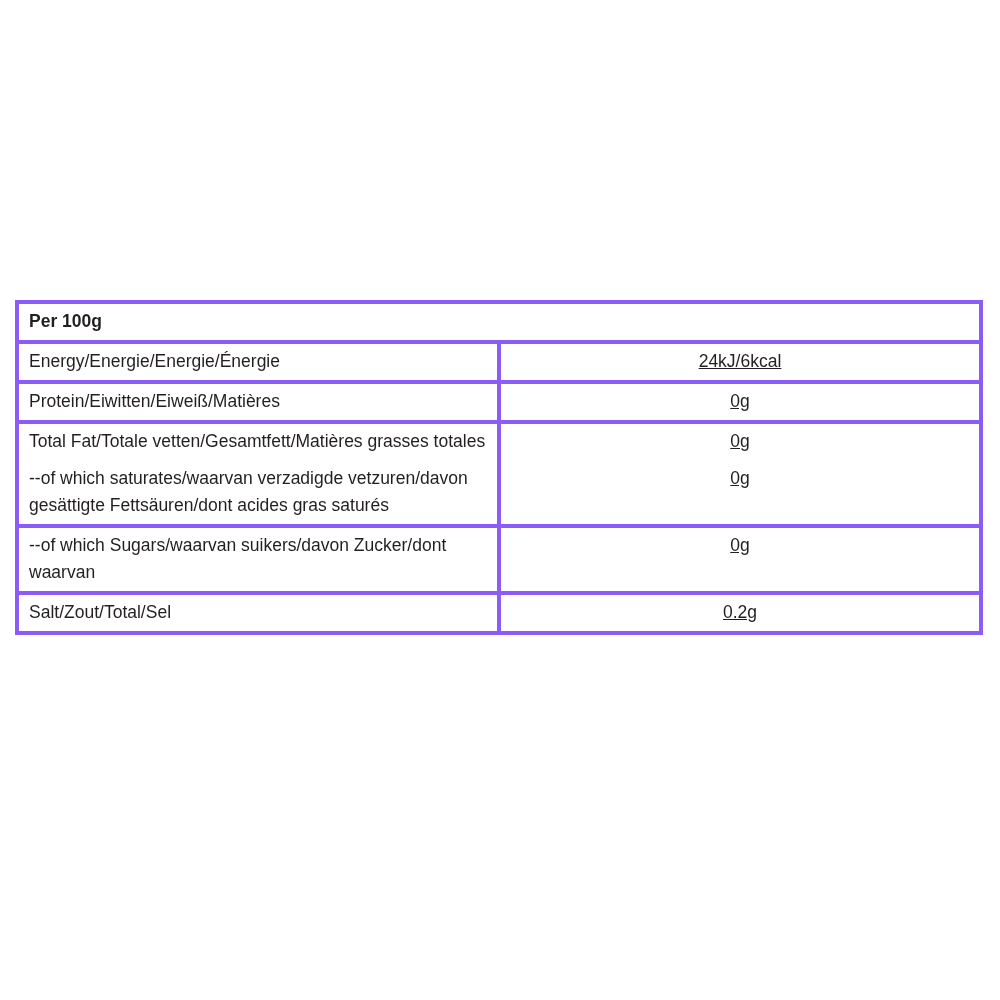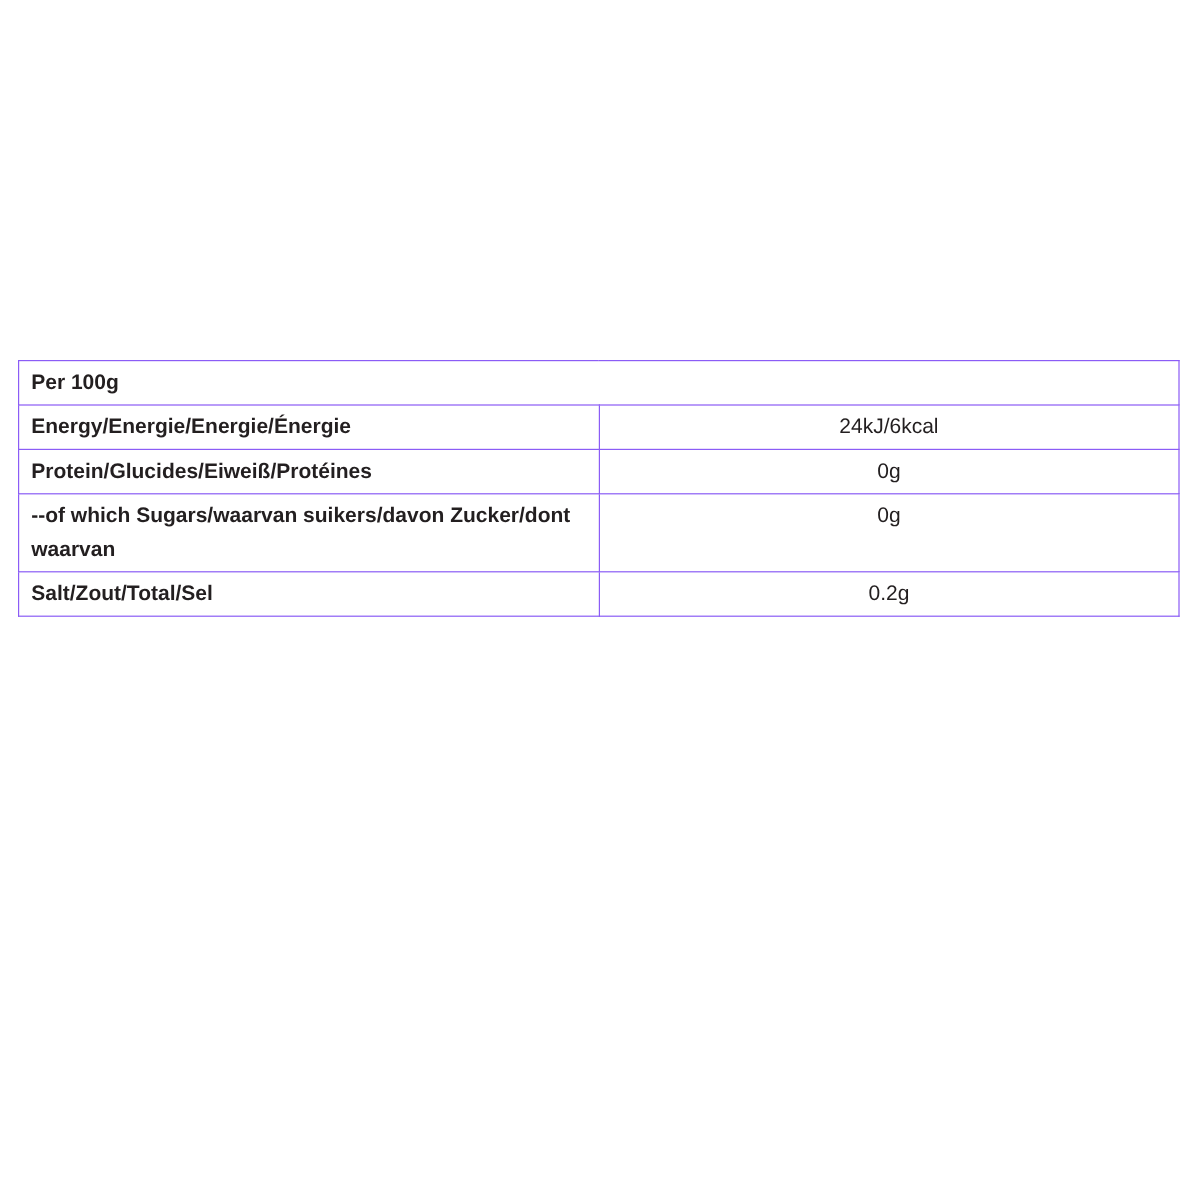--- a/index.html
+++ b/index.html
@@ -25,64 +25,73 @@
 
   table.nutrition {
     width: 100%;
     border-collapse: collapse;
     table-layout: fixed;
     font-size: 17.5px;
     line-height: 1.55;
   }
 
   table.nutrition td {
-    border: 1px solid #8b5cf6;
+    border: 4px solid #8b5cf6;
     padding: 4px 10px 5px 10px;
     vertical-align: top;
   }
 
   
   table.nutrition {
     border: 1px solid #231f20;
   }
 
-  .col-label { width: 785px; font-weight: bold; }
+  .col-label { width: 785px; }
   .col-value { width: 183px; text-align: center; }
 
   .header-row td {
     font-weight: bold;
     padding-top: 8px;
     padding-bottom: 8px;
   }
 
   .no-bottom-border { border-bottom: none !important; }
   .no-top-border { border-top: none !important; }
 
   .row-tall td { padding-bottom: 7px; }
 
   .value-cell {
     text-align: center;
+    text-decoration: underline;
   }
 </style>
 </head>
 <body>
 
 <div class="nutrition-table-wrap">
   <table class="nutrition">
     <tbody>
       <tr class="header-row">
         <td colspan="2" class="col-label">Per 100g</td>
       </tr>
       <tr>
         <td class="col-label">Energy/Energie/Energie/Énergie</td>
         <td class="col-value value-cell">24kJ/6kcal</td>
       </tr>
       <tr>
-        <td class="col-label">Protein/Glucides/Eiweiß/Protéines</td>
+        <td class="col-label">Protein/Eiwitten/Eiweiß/Matières</td>
         <td class="col-value value-cell">0g</td>
+      </tr>
+      <tr>
+        <td class="col-label no-bottom-border">Total Fat/Totale vetten/Gesamtfett/Matières grasses totales</td>
+        <td class="col-value value-cell no-bottom-border">0g</td>
+      </tr>
+      <tr class="row-tall">
+        <td class="col-label no-top-border">--of which saturates/waarvan verzadigde vetzuren/davon gesättigte Fettsäuren/dont acides gras saturés</td>
+        <td class="col-value value-cell no-top-border">0g</td>
       </tr>
       <tr>
         <td class="col-label no-top-border">--of which Sugars/waarvan suikers/davon Zucker/dont waarvan</td>
         <td class="col-value value-cell no-top-border">0g</td>
       </tr>
       <tr>
         <td class="col-label">Salt/Zout/Total/Sel</td>
         <td class="col-value value-cell">0.2g</td>
       </tr>
     </tbody>

